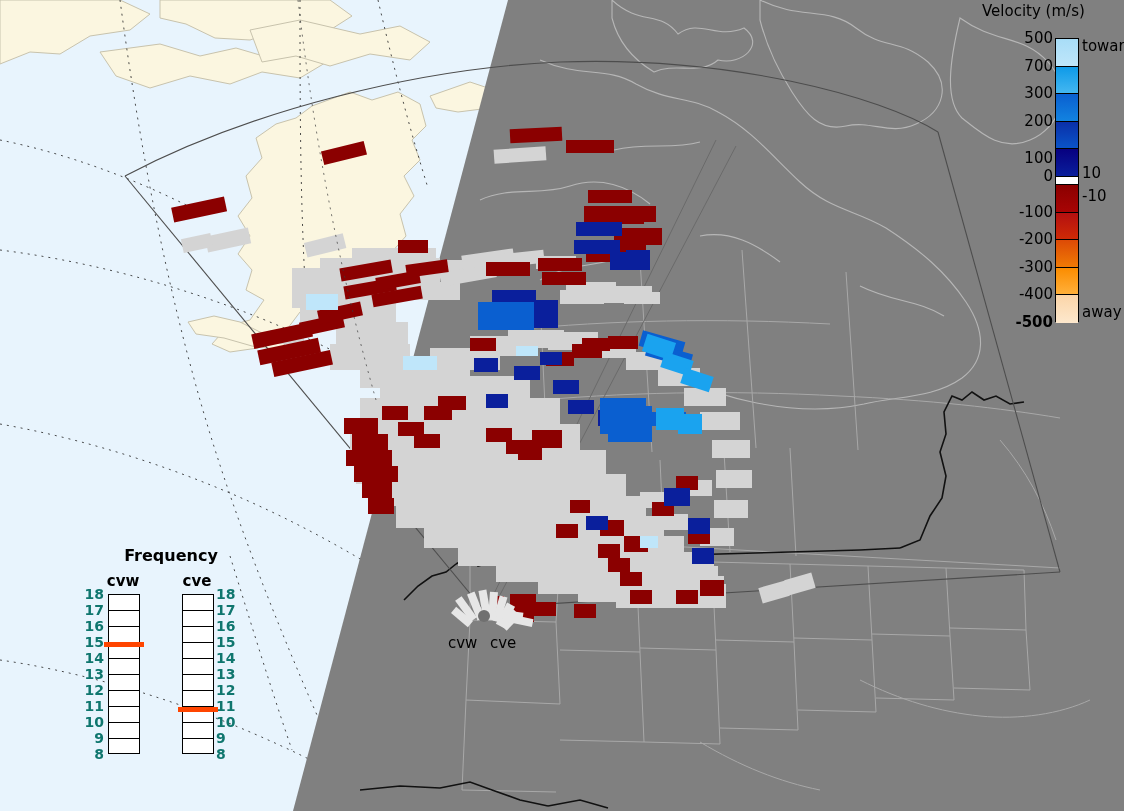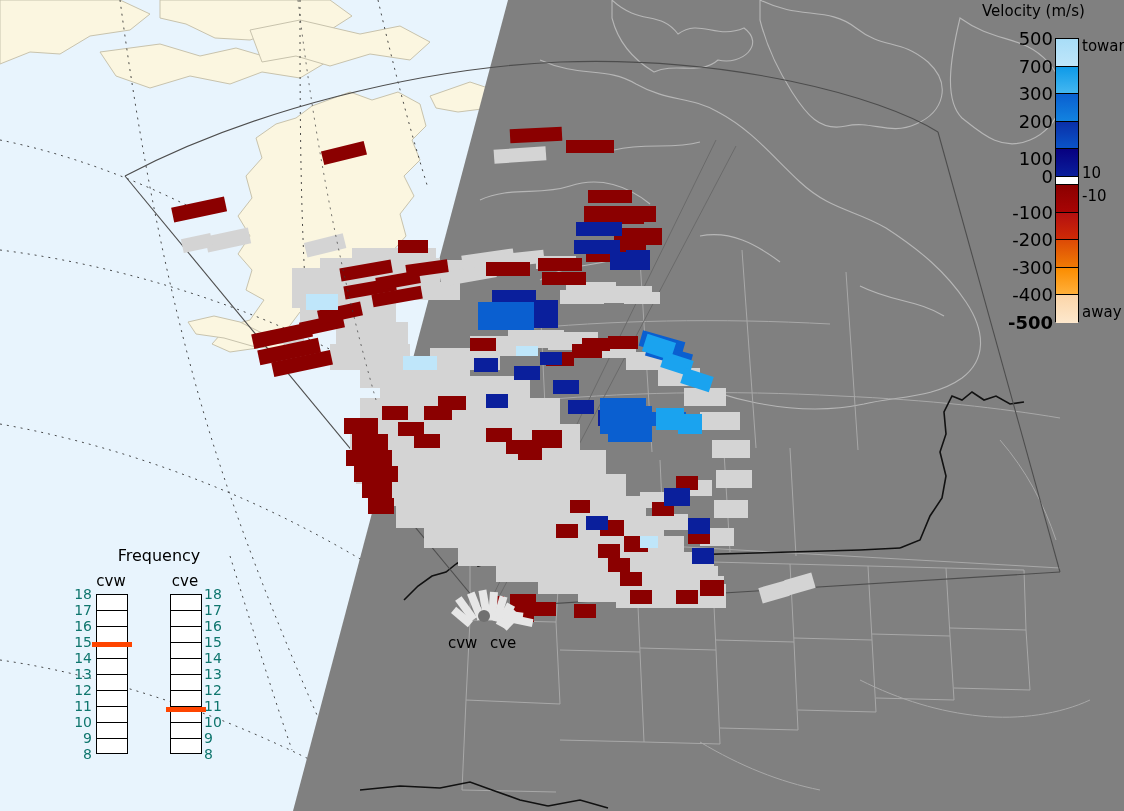--- a/index.html
+++ b/index.html
@@ -26,30 +26,30 @@
     font-size:15px;color:#000;white-space:nowrap;
   }
   #cbar .bar{
     position:absolute;left:73px;top:38px;width:24px;height:284px;
     border:1px solid #000;box-sizing:border-box;background:#fff;
   }
   #cbar .band{width:100%;box-sizing:border-box;border-bottom:1px solid #000;}
   #cbar .band:last-child{border-bottom:none;}
   #cbar .tick{
     position:absolute;right:calc(100% - 71px);
-    font-size:18px;color:#000;text-align:right;white-space:nowrap;
+    font-size:15px;color:#000;text-align:right;white-space:nowrap;
     transform:translateY(-50%);
   }
   #cbar .side{
     position:absolute;left:100px;font-size:15px;color:#000;
     white-space:nowrap;transform:translateY(-50%);
   }
 
   
-  #freq{position:absolute;left:74px;top:546px;width:170px;height:240px;z-index:40;}
+  #freq{position:absolute;left:86px;top:546px;width:170px;height:240px;z-index:40;font-weight:bold;}
   #freq .ftitle{
     position:absolute;left:0;top:0;width:170px;text-align:center;
     font-size:16px;color:#000;
   }
   #freq .col{position:absolute;top:26px;width:58px;}
   #freq .col.w{left:8px;}
   #freq .col.e{left:82px;}
   #freq .colname{
     position:absolute;top:0;left:0;width:58px;text-align:center;
     font-size:15px;color:#000;

